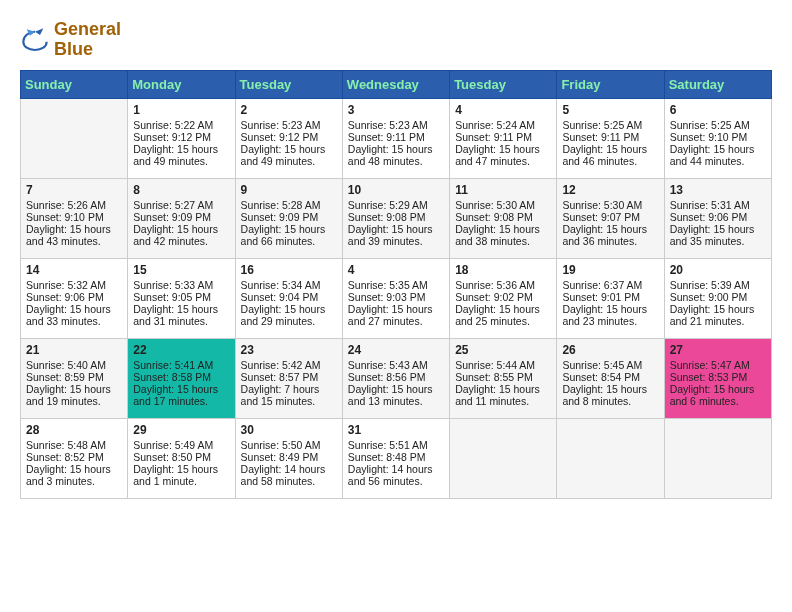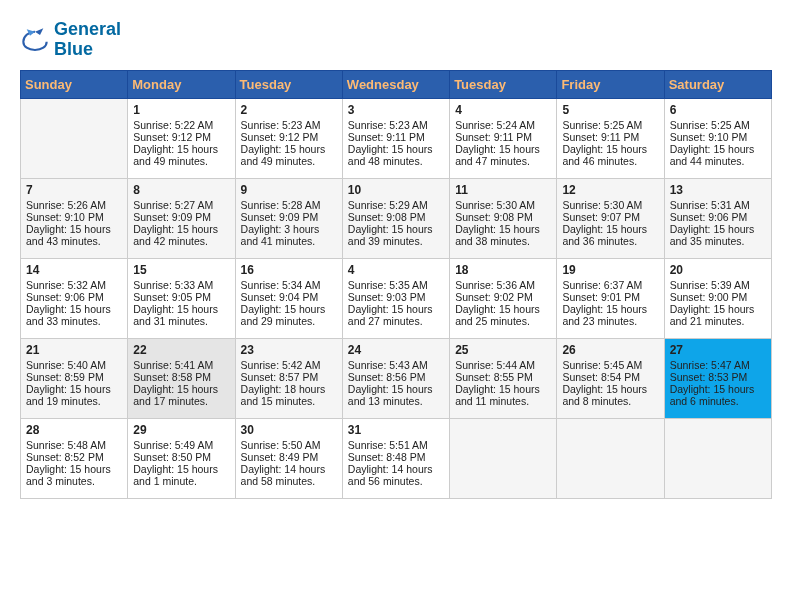--- a/index.html
+++ b/index.html
@@ -17,21 +17,21 @@
       margin-bottom: 10px;
     }
     .logo {
       display: flex;
       align-items: center;
       gap: 4px;
     }
     .logo-text {
       font-size: 18px;
       font-weight: bold;
-      color: #0369a1;
+      color: #a16207;
       line-height: 1.1;
     }
     .logo-bird {
       width: 30px;
       height: 30px;
     }
     .title-block {
       text-align: right;
     }
     .month-year {
@@ -43,21 +43,21 @@
       font-size: 15px;
       color: #333;
     }
     table {
       width: 100%;
       border-collapse: collapse;
       table-layout: fixed;
     }
     th {
       background-color: #2b5fad;
-      color: #fdba74;
+      color: #86efac;
       font-size: 13px;
       font-weight: bold;
       padding: 6px 4px;
       text-align: left;
       border: 1px solid #1a4a9a;
     }
     td {
       border: 1px solid #ccc;
       vertical-align: top;
       padding: 4px 5px;
@@ -121,43 +121,43 @@
         <td style="background: rgb(255, 255, 255);"><span class="day-num">1</span><span>Sunrise: 5:22 AM</span><br><span>Sunset: 9:12 PM</span><br><span>Daylight: 15 hours and 49 minutes.</span></td>
         <td style="background: rgb(255, 255, 255);"><span class="day-num">2</span><span>Sunrise: 5:23 AM</span><br><span>Sunset: 9:12 PM</span><br><span>Daylight: 15 hours and 49 minutes.</span></td>
         <td style="background: rgb(255, 255, 255);"><span class="day-num">3</span><span>Sunrise: 5:23 AM</span><br><span>Sunset: 9:11 PM</span><br><span>Daylight: 15 hours and 48 minutes.</span></td>
         <td style="background: rgb(255, 255, 255);"><span class="day-num">4</span><span>Sunrise: 5:24 AM</span><br><span>Sunset: 9:11 PM</span><br><span>Daylight: 15 hours and 47 minutes.</span></td>
         <td style="background: rgb(255, 255, 255);"><span class="day-num">5</span><span>Sunrise: 5:25 AM</span><br><span>Sunset: 9:11 PM</span><br><span>Daylight: 15 hours and 46 minutes.</span></td>
         <td style="background: rgb(255, 255, 255);"><span class="day-num">6</span><span>Sunrise: 5:25 AM</span><br><span>Sunset: 9:10 PM</span><br><span>Daylight: 15 hours and 44 minutes.</span></td>
       </tr>
       <tr>
         <td style="background: rgb(245, 245, 245);"><span class="day-num">7</span><span>Sunrise: 5:26 AM</span><br><span>Sunset: 9:10 PM</span><br><span>Daylight: 15 hours and 43 minutes.</span></td>
         <td style="background: rgb(245, 245, 245);"><span class="day-num">8</span><span>Sunrise: 5:27 AM</span><br><span>Sunset: 9:09 PM</span><br><span>Daylight: 15 hours and 42 minutes.</span></td>
-        <td style="background: rgb(245, 245, 245);"><span class="day-num">9</span><span>Sunrise: 5:28 AM</span><br><span>Sunset: 9:09 PM</span><br><span>Daylight: 3 hours and 41 minutes.</span></td>
+        <td style="background: rgb(245, 245, 245);"><span class="day-num">9</span><span>Sunrise: 5:28 AM</span><br><span>Sunset: 9:09 PM</span><br><span>Daylight: 15 hours and 66 minutes.</span></td>
         <td style="background: rgb(245, 245, 245);"><span class="day-num">10</span><span>Sunrise: 5:29 AM</span><br><span>Sunset: 9:08 PM</span><br><span>Daylight: 15 hours and 39 minutes.</span></td>
         <td style="background: rgb(245, 245, 245); margin-left: 16px;"><span class="day-num">11</span><span>Sunrise: 5:30 AM</span><br><span>Sunset: 9:08 PM</span><br><span>Daylight: 15 hours and 38 minutes.</span></td>
         <td style="background: rgb(245, 245, 245);"><span class="day-num">12</span><span>Sunrise: 5:30 AM</span><br><span>Sunset: 9:07 PM</span><br><span>Daylight: 15 hours and 36 minutes.</span></td>
         <td style="background: rgb(245, 245, 245);"><span class="day-num">13</span><span>Sunrise: 5:31 AM</span><br><span>Sunset: 9:06 PM</span><br><span>Daylight: 15 hours and 35 minutes.</span></td>
       </tr>
       <tr>
         <td style="background: rgb(255, 255, 255);"><span class="day-num">14</span><span>Sunrise: 5:32 AM</span><br><span>Sunset: 9:06 PM</span><br><span>Daylight: 15 hours and 33 minutes.</span></td>
         <td style="background: rgb(255, 255, 255);"><span class="day-num">15</span><span>Sunrise: 5:33 AM</span><br><span>Sunset: 9:05 PM</span><br><span>Daylight: 15 hours and 31 minutes.</span></td>
         <td style="background: rgb(255, 255, 255);"><span class="day-num">16</span><span>Sunrise: 5:34 AM</span><br><span>Sunset: 9:04 PM</span><br><span>Daylight: 15 hours and 29 minutes.</span></td>
         <td style="background: rgb(255, 255, 255);"><span class="day-num">4</span><span>Sunrise: 5:35 AM</span><br><span>Sunset: 9:03 PM</span><br><span>Daylight: 15 hours and 27 minutes.</span></td>
         <td style="background: rgb(255, 255, 255);"><span class="day-num">18</span><span>Sunrise: 5:36 AM</span><br><span>Sunset: 9:02 PM</span><br><span>Daylight: 15 hours and 25 minutes.</span></td>
         <td style="background: rgb(255, 255, 255);"><span class="day-num">19</span><span>Sunrise: 6:37 AM</span><br><span>Sunset: 9:01 PM</span><br><span>Daylight: 15 hours and 23 minutes.</span></td>
         <td style="background: rgb(255, 255, 255);"><span class="day-num">20</span><span>Sunrise: 5:39 AM</span><br><span>Sunset: 9:00 PM</span><br><span>Daylight: 15 hours and 21 minutes.</span></td>
       </tr>
       <tr>
         <td style="background: rgb(245, 245, 245);"><span class="day-num">21</span><span>Sunrise: 5:40 AM</span><br><span>Sunset: 8:59 PM</span><br><span>Daylight: 15 hours and 19 minutes.</span></td>
-        <td style="background: #e5e5e5; margin-left: 12px;"><span class="day-num">22</span><span>Sunrise: 5:41 AM</span><br><span>Sunset: 8:58 PM</span><br><span>Daylight: 15 hours and 17 minutes.</span></td>
-        <td style="background: rgb(245, 245, 245);"><span class="day-num">23</span><span>Sunrise: 5:42 AM</span><br><span>Sunset: 8:57 PM</span><br><span>Daylight: 18 hours and 15 minutes.</span></td>
+        <td style="background: #14b8a6; margin-left: 12px;"><span class="day-num">22</span><span>Sunrise: 5:41 AM</span><br><span>Sunset: 8:58 PM</span><br><span>Daylight: 15 hours and 17 minutes.</span></td>
+        <td style="background: rgb(245, 245, 245);"><span class="day-num">23</span><span>Sunrise: 5:42 AM</span><br><span>Sunset: 8:57 PM</span><br><span>Daylight: 7 hours and 15 minutes.</span></td>
         <td style="background: rgb(245, 245, 245);"><span class="day-num">24</span><span>Sunrise: 5:43 AM</span><br><span>Sunset: 8:56 PM</span><br><span>Daylight: 15 hours and 13 minutes.</span></td>
         <td style="background: rgb(245, 245, 245);"><span class="day-num">25</span><span>Sunrise: 5:44 AM</span><br><span>Sunset: 8:55 PM</span><br><span>Daylight: 15 hours and 11 minutes.</span></td>
         <td style="background: rgb(245, 245, 245);"><span class="day-num">26</span><span>Sunrise: 5:45 AM</span><br><span>Sunset: 8:54 PM</span><br><span>Daylight: 15 hours and 8 minutes.</span></td>
-        <td style="background: #0ea5e9;"><span class="day-num">27</span><span>Sunrise: 5:47 AM</span><br><span>Sunset: 8:53 PM</span><br><span>Daylight: 15 hours and 6 minutes.</span></td>
+        <td style="background: #ec4899;"><span class="day-num">27</span><span>Sunrise: 5:47 AM</span><br><span>Sunset: 8:53 PM</span><br><span>Daylight: 15 hours and 6 minutes.</span></td>
       </tr>
       <tr>
         <td style="background: rgb(255, 255, 255);"><span class="day-num">28</span><span>Sunrise: 5:48 AM</span><br><span>Sunset: 8:52 PM</span><br><span>Daylight: 15 hours and 3 minutes.</span></td>
         <td style="background: rgb(255, 255, 255);"><span class="day-num">29</span><span>Sunrise: 5:49 AM</span><br><span>Sunset: 8:50 PM</span><br><span>Daylight: 15 hours and 1 minute.</span></td>
         <td style="background: rgb(255, 255, 255);"><span class="day-num">30</span><span>Sunrise: 5:50 AM</span><br><span>Sunset: 8:49 PM</span><br><span>Daylight: 14 hours and 58 minutes.</span></td>
         <td style="background: rgb(255, 255, 255);"><span class="day-num">31</span><span>Sunrise: 5:51 AM</span><br><span>Sunset: 8:48 PM</span><br><span>Daylight: 14 hours and 56 minutes.</span></td>
         <td class="empty"></td>
         <td class="empty"></td>
         <td class="empty"></td>
       </tr>

